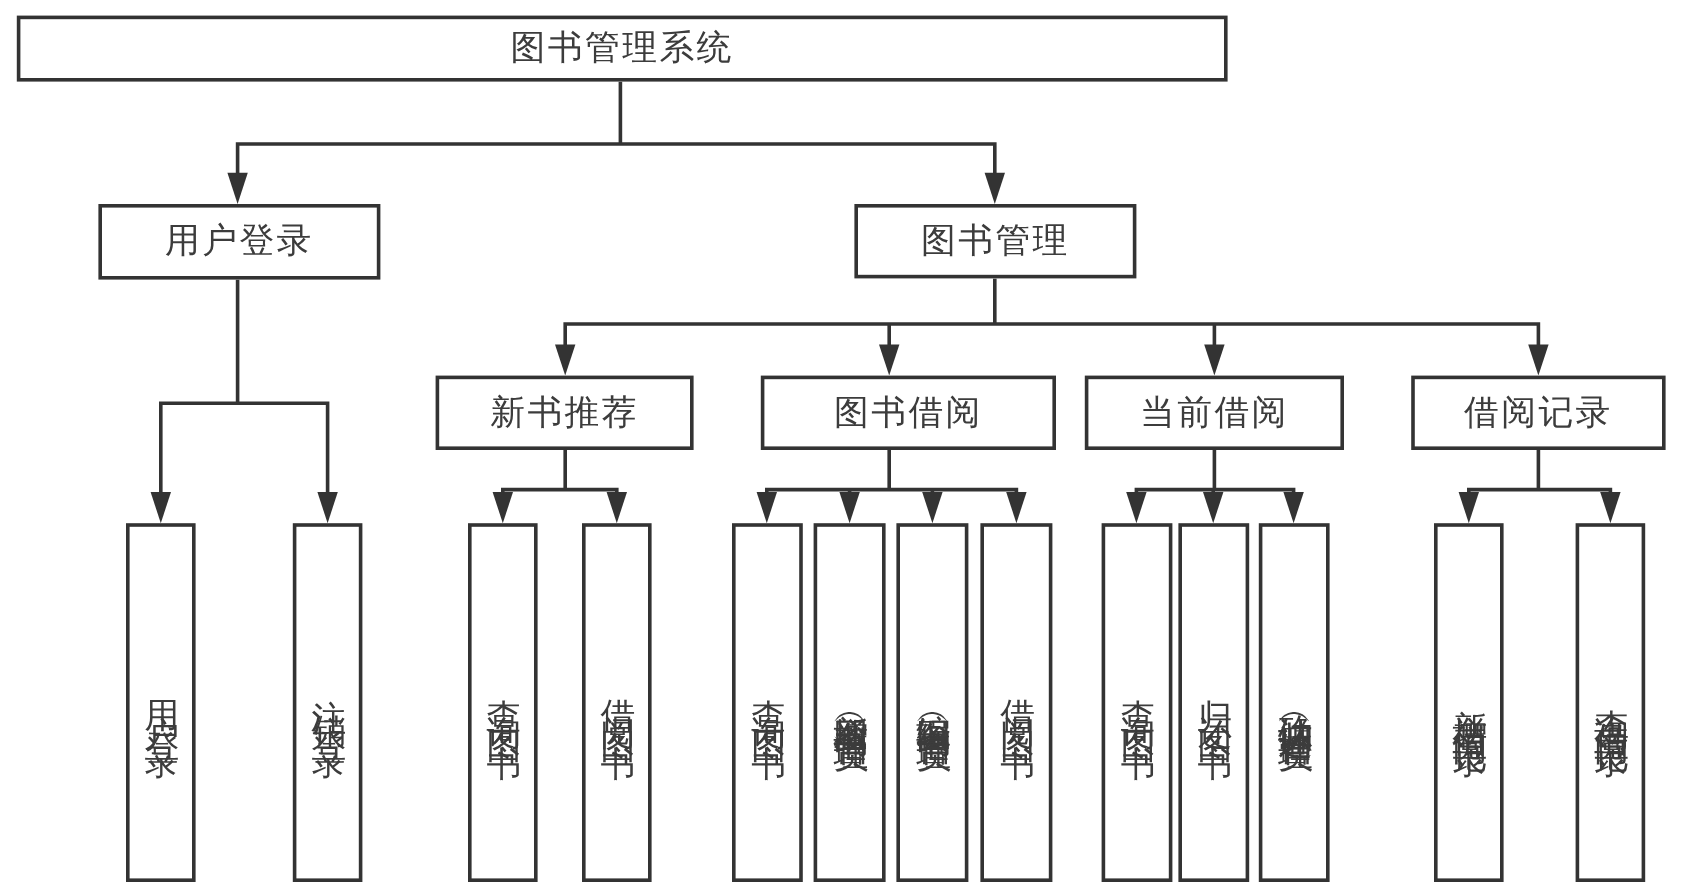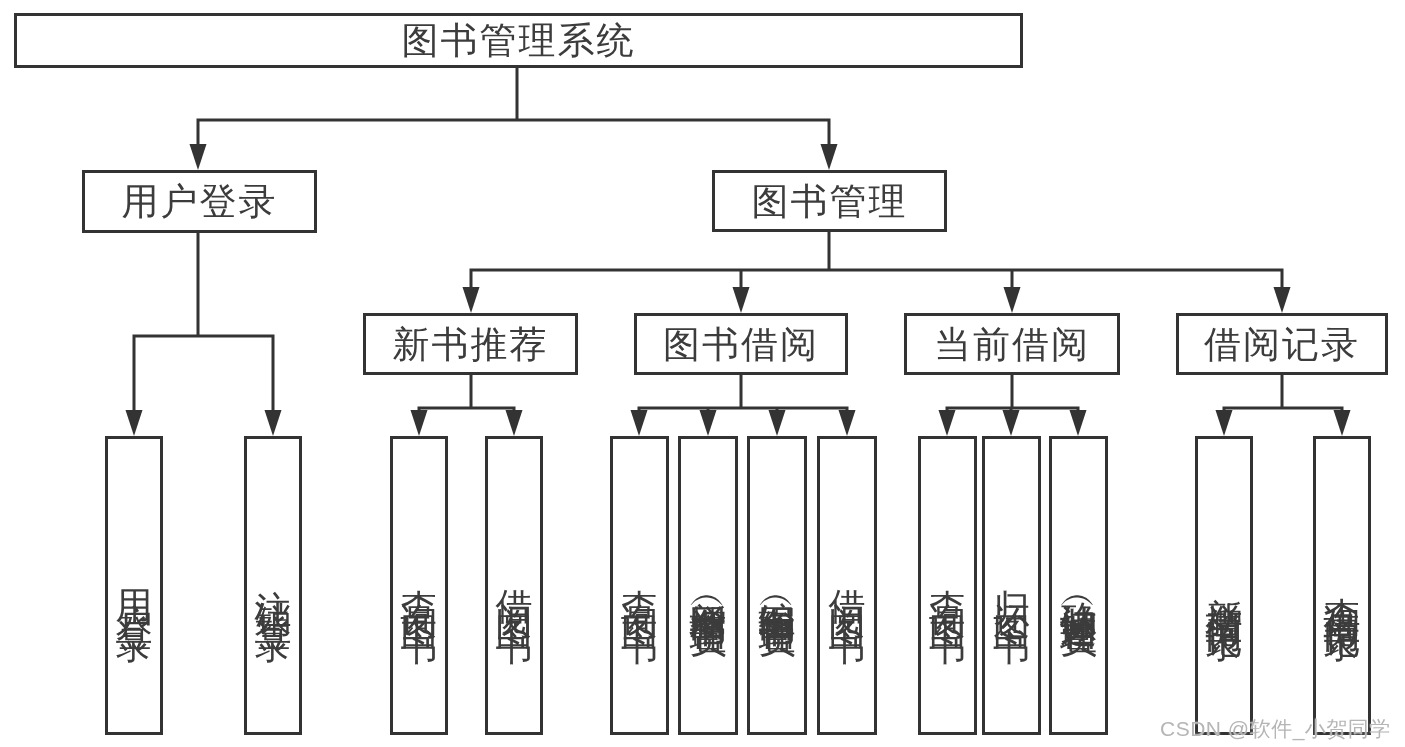--- a/index.html
+++ b/index.html
@@ -13,21 +13,21 @@
   svg.edges { position:absolute; left:0; top:0; }
   .node {
     position:absolute;
     box-sizing:border-box;
     border:3px solid #333333;
     background:#ffffff;
     color:#3c3c3c;
     display:flex;
     align-items:center;
     justify-content:center;
-    font-size:37px;
+    font-size:29px;
     line-height:1;
   }
   .node.h span { letter-spacing:2px; white-space:nowrap; }
   .node.v span {
     writing-mode:vertical-rl;
     text-orientation:mixed;
     letter-spacing:13px;
     line-height:1;
     white-space:nowrap;
   }
@@ -95,21 +95,21 @@
   <div class="node h" style="left:82px;top:170px;width:235px;height:63px">
     <span>用户登录</span>
   </div>
   <div class="node h" style="left:363px;top:313px;width:215px;height:62px">
     <span>新书推荐</span>
   </div>
 
   <div class="node h" style="left:712px;top:170px;width:235px;height:62px">
     <span>图书管理</span>
   </div>
-  <div class="node h" style="left:634px;top:313px;width:214px;height:62px">
+  <div class="node h" style="left:634px;top:313px;width:246px;height:62px">
     <span>图书借阅</span>
   </div>
   <div class="node h" style="left:1176px;top:313px;width:212px;height:62px">
     <span>借阅记录</span>
   </div>
   <div class="node h" style="left:904px;top:313px;width:216px;height:62px">
     <span>当前借阅</span>
   </div>
 
   <div class="node v" style="left:105px;top:436px;width:58px;height:299px">
@@ -149,15 +149,14 @@
     <span>确认归还（管理员）</span>
   </div>
 
   <div class="node v mid" style="left:1195px;top:436px;width:58px;height:299px">
     <span>新增借阅记录</span>
   </div>
   <div class="node v mid" style="left:1313px;top:436px;width:58px;height:299px">
     <span>查询借阅记录</span>
   </div>
 
-  <div class="watermark">CSDN @软件_小贺同学</div>
 
 </div>
 
 </body></html>

